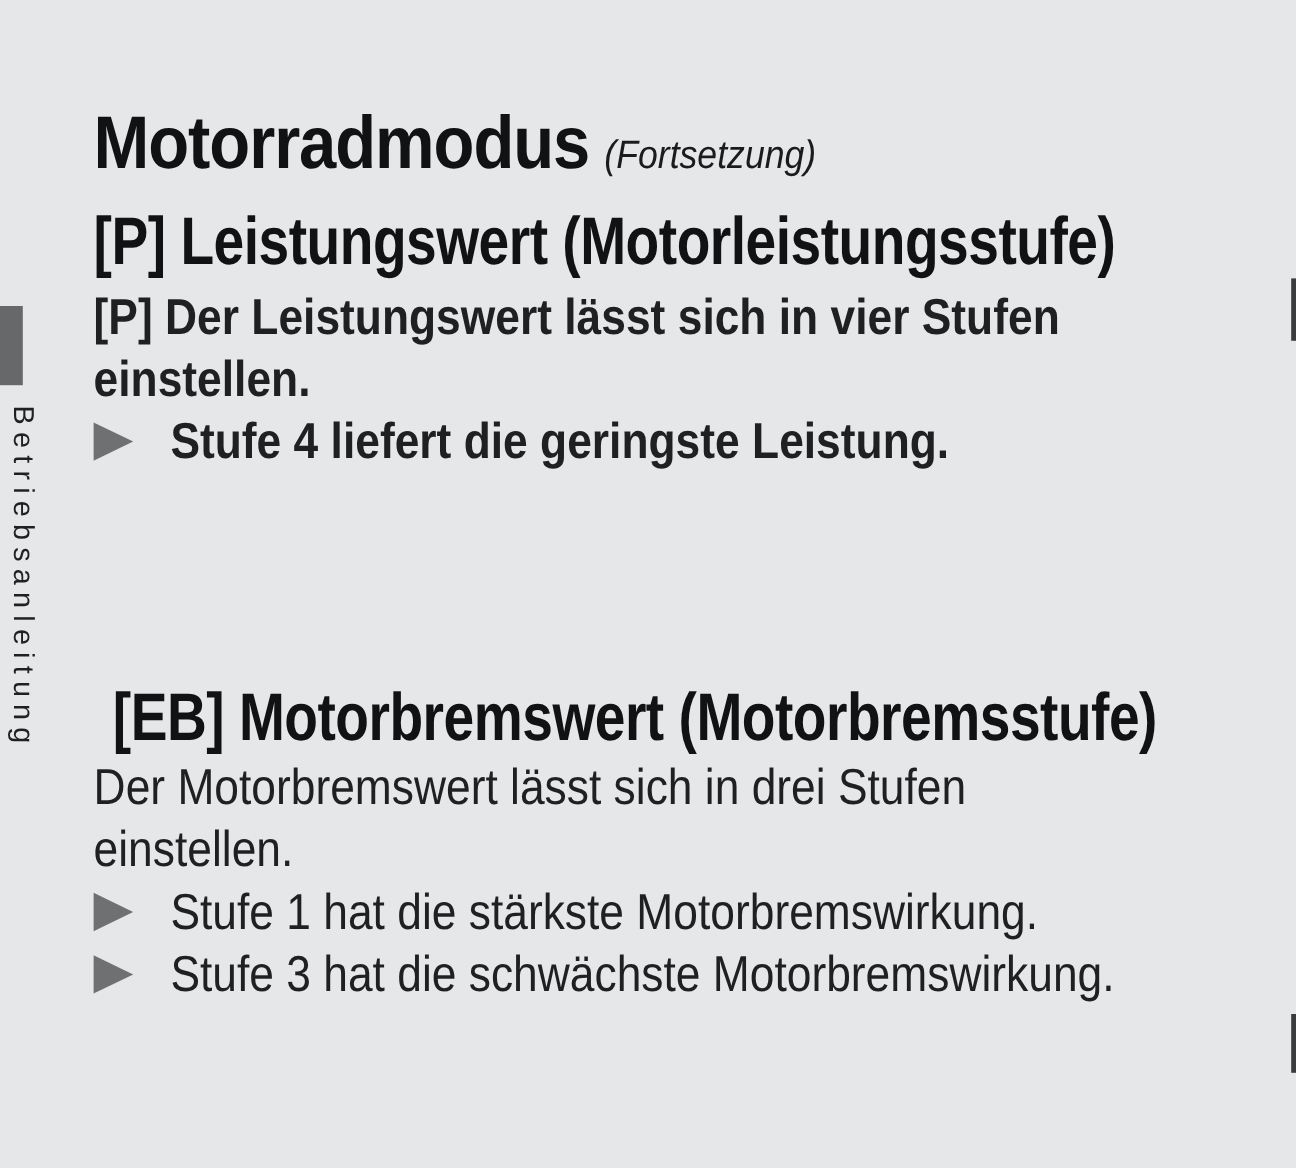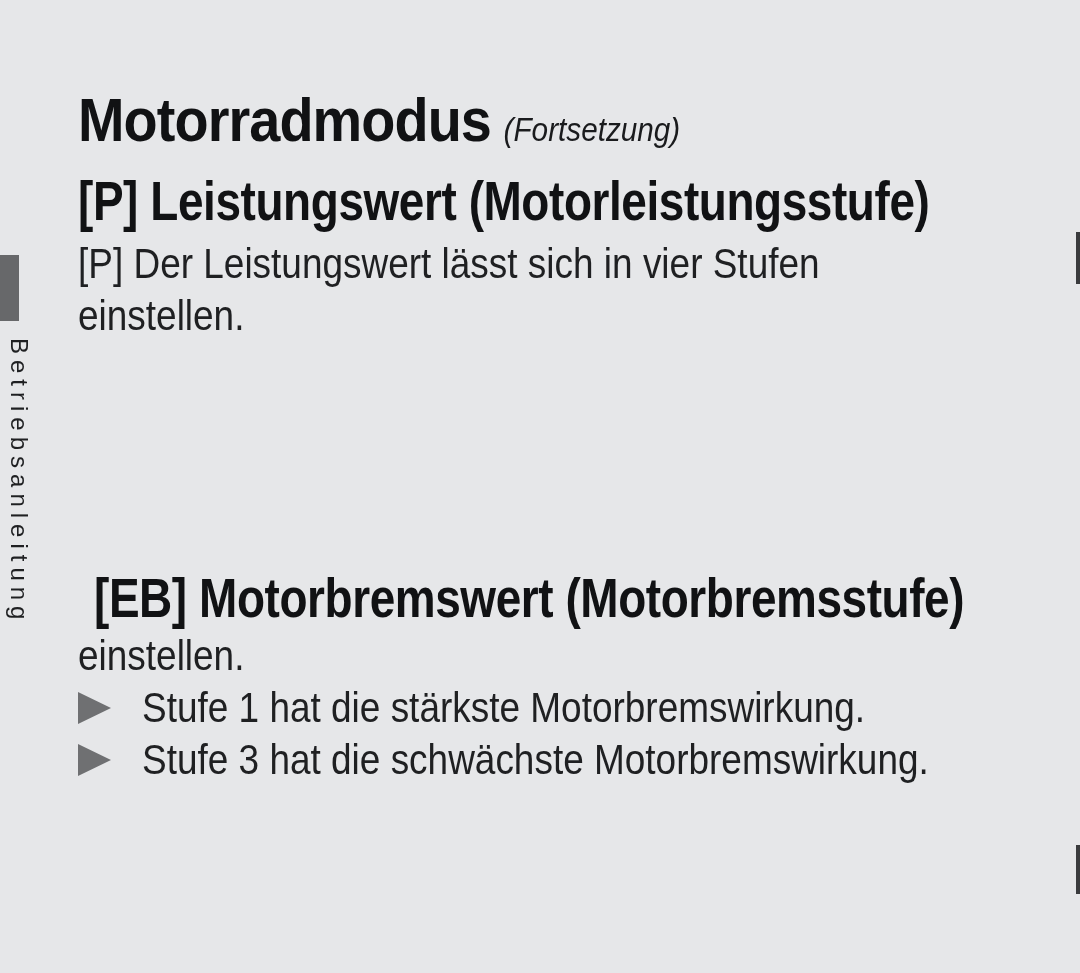--- a/index.html
+++ b/index.html
@@ -73,21 +73,21 @@
     letter-spacing: -0.5px;
   }
   .section-heading.h1 { top: 168px; }
   .section-heading.h2 { top: 565px; margin-left: 16px; }
 
   
   .text-stack {
     position: absolute;
     left: 78px;
   }
-  .text-stack.s1 { top: 238px; }
+  .text-stack.s1 { top: 238px; font-weight: bold; }
   .text-stack.s2 { top: 630px; }
   .row {
     height: 52px;
     line-height: 52px;
     font-size: 42px;
     display: flex;
     align-items: center;
     white-space: nowrap;
   }
   .row .txt { line-height: 52px; }
@@ -120,27 +120,34 @@
   <span class="cx cx82">[P] Leistungswert (Motorleistungsstufe)</span>
 </div>
 
 <div class="text-stack s1">
   <div class="row">
     <span class="cx cx88 txt">[P] Der Leistungswert lässt sich in vier Stufen</span>
   </div>
   <div class="row">
     <span class="cx cx88 txt">einstellen.</span>
   </div>
+  <div class="row">
+    <span class="bullet-arrow"></span>
+    <span class="cx cx88 txt">Stufe 4 liefert die geringste Leistung.</span>
+  </div>
 </div>
 
 <div class="section-heading h2">
   <span class="cx cx82">[EB] Motorbremswert (Motorbremsstufe)</span>
 </div>
 
 <div class="text-stack s2">
+  <div class="row">
+    <span class="cx cx88 txt">Der Motorbremswert lässt sich in drei Stufen</span>
+  </div>
   <div class="row">
     <span class="cx cx88 txt">einstellen.</span>
   </div>
   <div class="row">
     <span class="bullet-arrow"></span>
     <span class="cx cx88 txt">Stufe 1 hat die stärkste Motorbremswirkung.</span>
   </div>
   <div class="row">
     <span class="bullet-arrow"></span>
     <span class="cx cx88 txt">Stufe 3 hat die schwächste Motorbremswirkung.</span>

